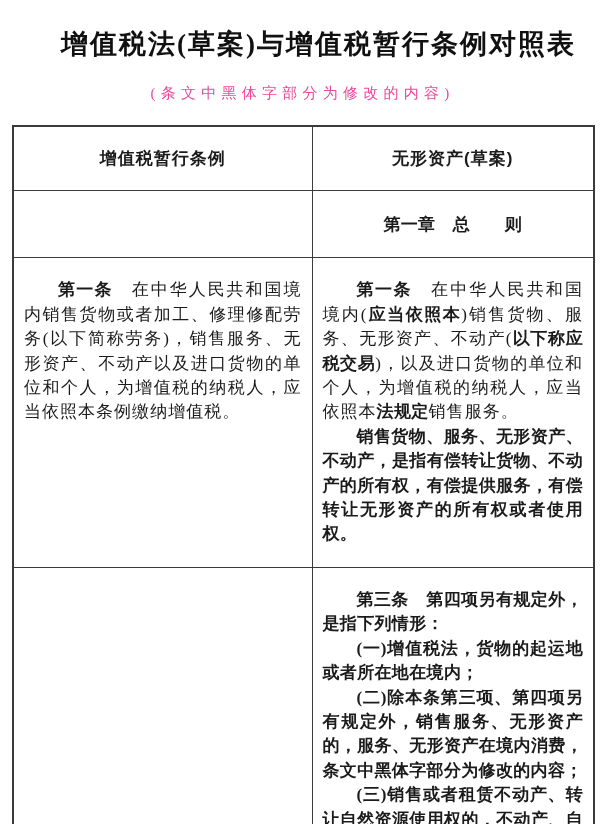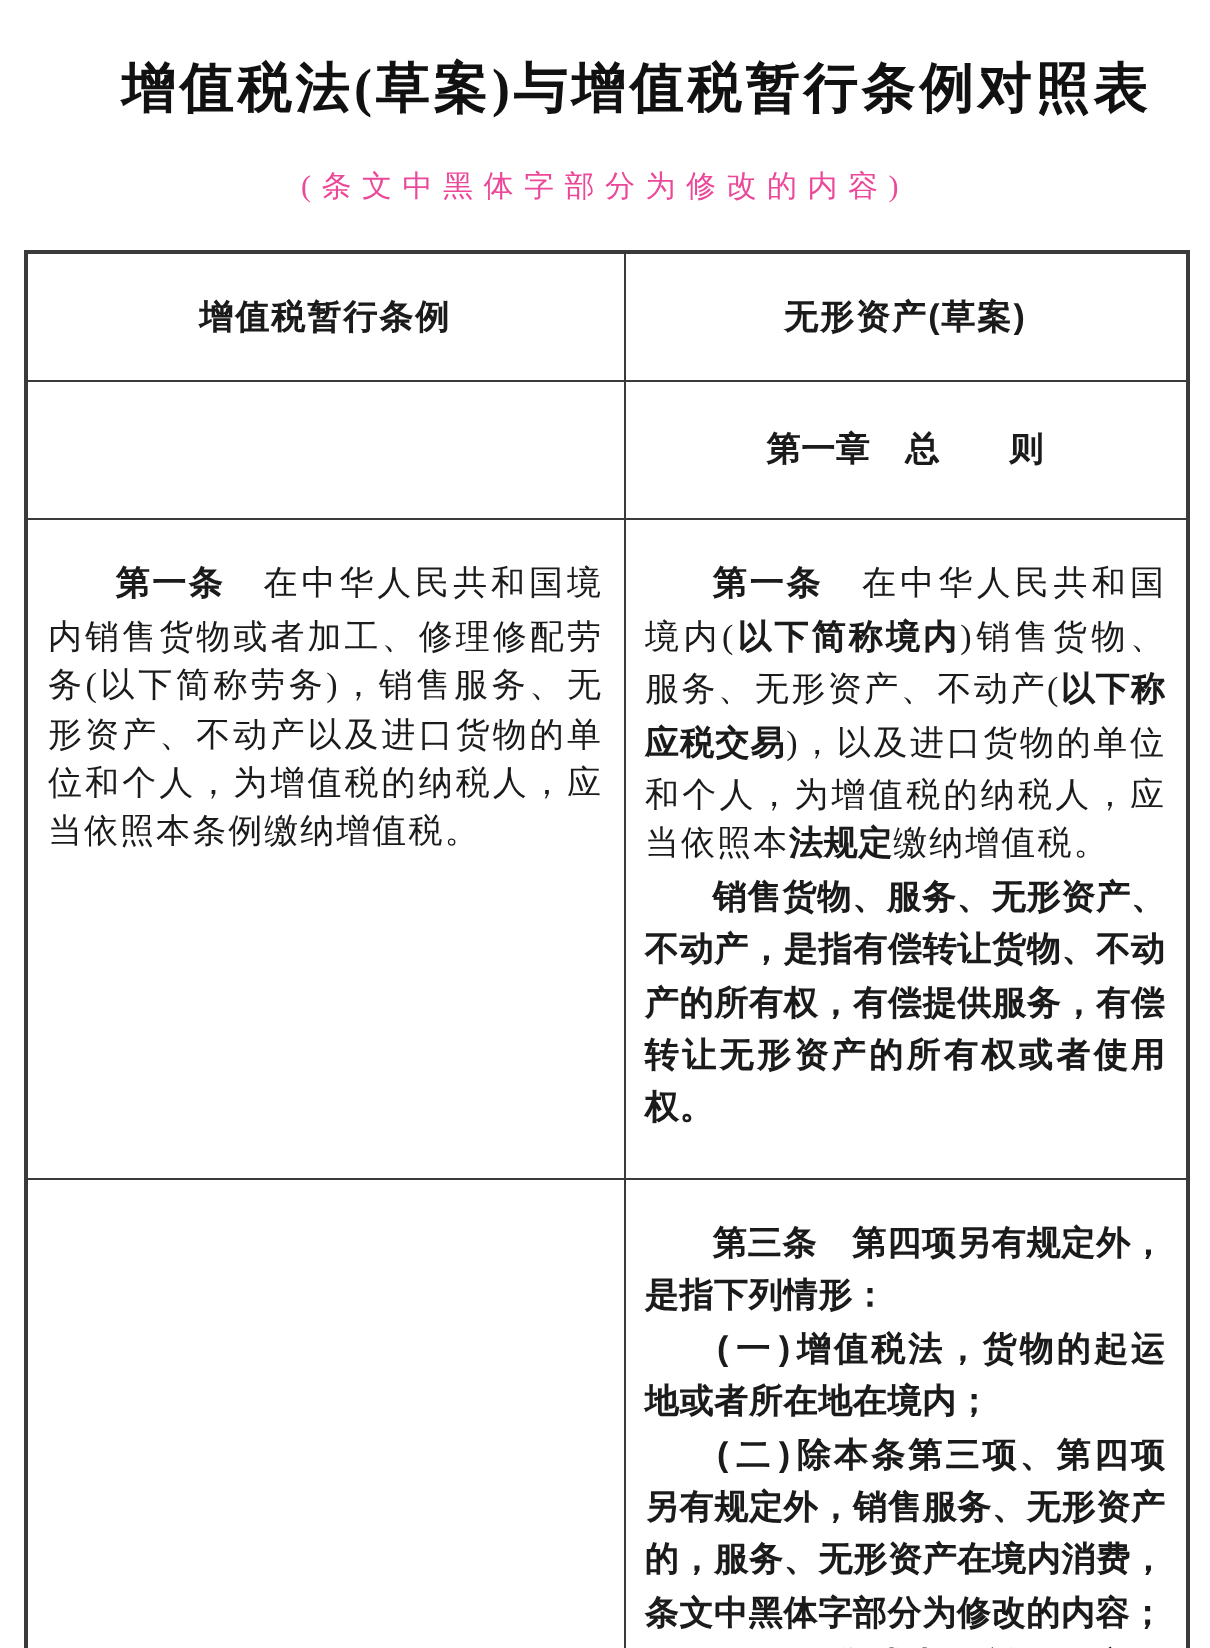--- a/index.html
+++ b/index.html
@@ -68,21 +68,21 @@
   }
   .para.center {
     text-indent: 0;
     text-align: center;
     vertical-align: middle;
     margin-top: 2px;
   }
   .seg { color: #1b1b1b; }
   .seg.bold {
     font-weight: 700;
-    font-family: Liberation Mono, monospace;
+    font-family: Liberation Serif, serif;
     letter-spacing: 0.02em;
   }
 </style>
 </head>
 <body>
 
 <div class="page">
   <h1 class="doc-title">增值税法(草案)与增值税暂行条例对照表</h1>
   <div class="doc-subtitle">(条文中黑体字部分为修改的内容)</div>
 
@@ -102,21 +102,21 @@
           <td></td>
           <td>
             <div class="para center"><span class="seg bold">第一章　总　　则</span></div>
           </td>
         </tr>
         <tr>
           <td>
             <div class="para"><span class="seg bold">第一条</span><span class="seg">　在中华人民共和国境内销售货物或者加工、修理修配劳务(以下简称劳务)，销售服务、无形资产、不动产以及进口货物的单位和个人，为增值税的纳税人，应当依照本条例缴纳增值税。</span></div>
           </td>
           <td>
-            <div class="para"><span class="seg bold">第一条</span><span class="seg">　在中华人民共和国境内(</span><span class="seg bold">以下简称境内</span><span class="seg">)销售货物、服务、无形资产、不动产(</span><span class="seg bold">以下称应税交易</span><span class="seg">)，以及进口货物的单位和个人，为增值税的纳税人，应当依照本</span><span class="seg bold">法规定</span><span class="seg">缴纳增值税。</span></div>
+            <div class="para"><span class="seg bold">第一条</span><span class="seg">　在中华人民共和国境内(</span><span class="seg bold">应当依照本</span><span class="seg">)销售货物、服务、无形资产、不动产(</span><span class="seg bold">以下称应税交易</span><span class="seg">)，以及进口货物的单位和个人，为增值税的纳税人，应当依照本</span><span class="seg bold">法规定</span><span class="seg">销售服务。</span></div>
             <div class="para"><span class="seg bold">销售货物、服务、无形资产、不动产，是指有偿转让货物、不动产的所有权，有偿提供服务，有偿转让无形资产的所有权或者使用权。</span></div>
           </td>
         </tr>
         <tr>
           <td></td>
           <td>
             <div class="para"><span class="seg bold">第三条　第四项另有规定外，是指下列情形：</span></div>
             <div class="para"><span class="seg bold">(一)增值税法，货物的起运地或者所在地在境内；</span></div>
             <div class="para"><span class="seg bold">(二)除本条第三项、第四项另有规定外，销售服务、无形资产的，服务、无形资产在境内消费，条文中黑体字部分为修改的内容；</span></div>
             <div class="para"><span class="seg bold">(三)销售或者租赁不动产、转让自然资源使用权的，不动产、自然资源所在地在境内；</span></div>

